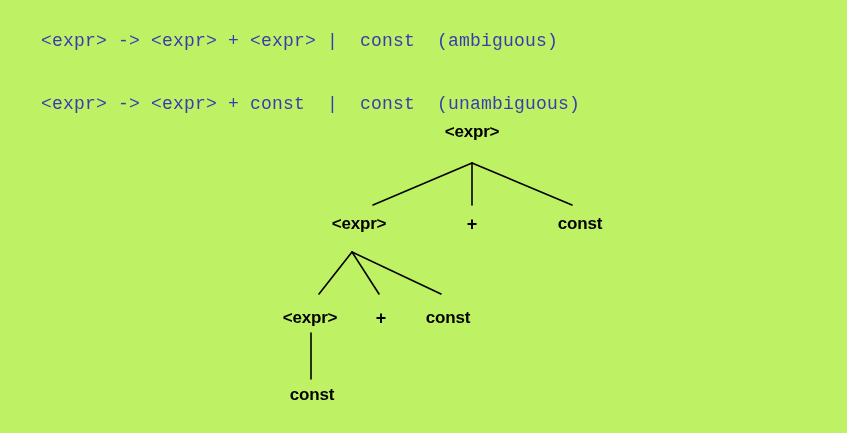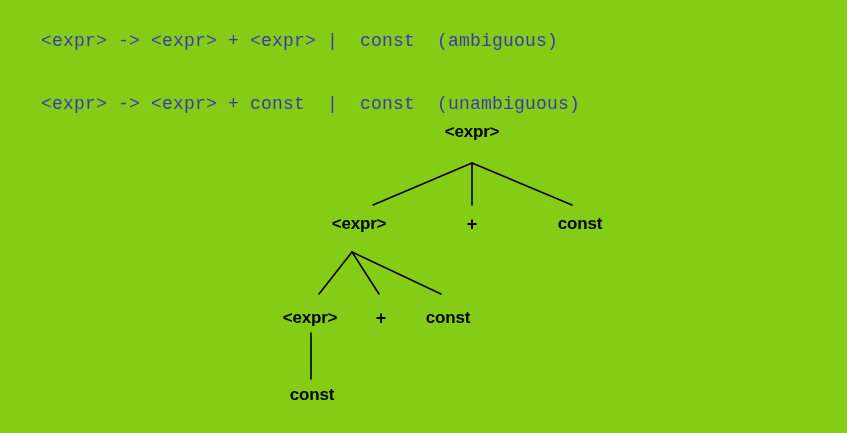--- a/index.html
+++ b/index.html
@@ -4,21 +4,21 @@
 <style>
   html, body {
     margin: 0;
     padding: 0;
     background: #ffffff;
   }
   #slide {
     position: relative;
     width: 847px;
     height: 433px;
-    background: #84cc16;
+    background: #bef264;
     overflow: hidden;
     font-family: "Liberation Sans", sans-serif;
   }
 
   
   .grammar-block {
     position: absolute;
     left: 41px;
     top: 28px;
   }

